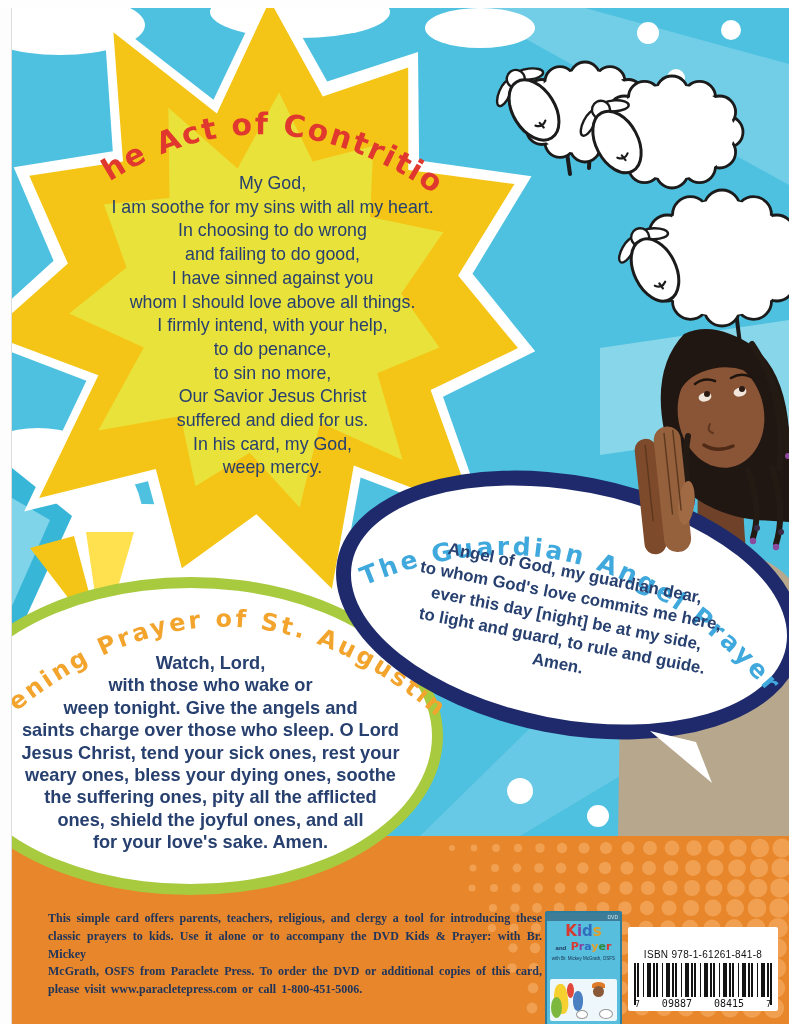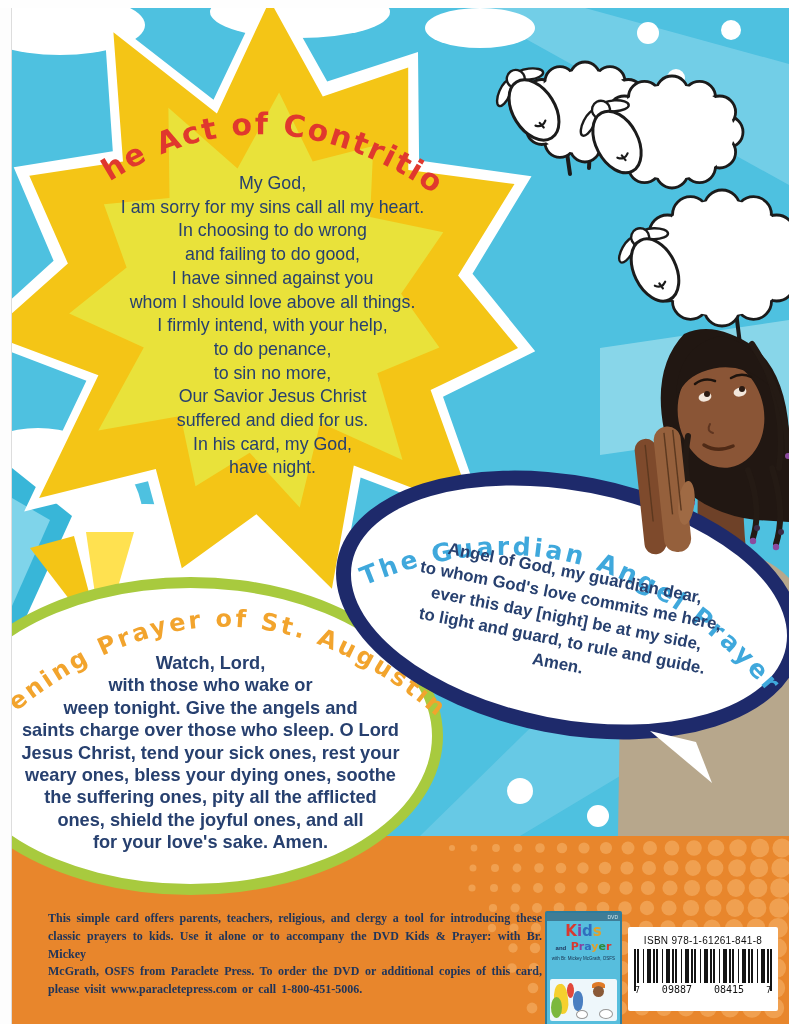--- a/index.html
+++ b/index.html
@@ -57,21 +57,21 @@
   .blob-g{left:1px;top:18px;width:11px;height:21px;background:#7cb83d;border-radius:50%;}
   .blob-r{left:17px;top:4px;width:7px;height:15px;background:#e2483a;border-radius:50%;}
   .blob-b{left:23px;top:12px;width:10px;height:20px;background:#4a7fc1;border-radius:45%;}
   .kid-head{right:13px;top:7px;width:11px;height:11px;background:#8a5a38;border-radius:50%;}
   .kid-hat{right:12px;top:3px;width:13px;height:6px;background:#e07b28;border-radius:50% 50% 0 0;}
   .sheep-a{left:26px;bottom:2px;width:10px;height:7px;background:#fff;border:1px solid #999;border-radius:50%;}
   .sheep-b{right:4px;bottom:2px;width:12px;height:8px;background:#fff;border:1px solid #999;border-radius:50%;}
 
   
   .barcode{position:absolute;left:628px;top:927px;width:150px;height:84px;background:#fff;
-           border-radius:2px;padding:8px 6px 4px;box-sizing:border-box;}
+           border-radius:2px;padding:22px 6px 4px;box-sizing:border-box;}
   .isbn{font-size:10px;color:#111;text-align:center;letter-spacing:.3px;}
   .bars{height:34px;margin-top:3px;position:relative;
         background:repeating-linear-gradient(90deg,#141414 0 2px,#fff 2px 3px,#141414 3px 5px,
           #fff 5px 9px,#141414 9px 10px,#fff 10px 13px,#141414 13px 17px,#fff 17px 19px);}
   .bars::before,.bars::after{content:"";position:absolute;top:0;bottom:-8px;width:2px;background:#141414;}
   .bars::before{left:0;} .bars::after{right:0;}
   .digits{display:flex;justify-content:space-between;font-size:10px;color:#111;margin-top:1px;
           padding:0 1px;font-family:"DejaVu Sans Mono",monospace;}
   .digits .out{font-size:8px;align-self:flex-end;}
 
@@ -351,32 +351,32 @@
   </svg>
 
   <svg class="act-title-svg">
     <defs>
         <path id="actArc" d="M 38 98 Q 200 -8 372 112" fill="none"></path>
       </defs>
     <text class="t-act"><textPath href="#actArc" startOffset="50%" text-anchor="middle">The Act of Contrition</textPath></text>
   </svg>
   <div class="act-lines">
     <div>My God,</div>
-    <div>I am sorry for my sins call all my heart.</div>
+    <div>I am soothe for my sins with all my heart.</div>
     <div>In choosing to do wrong</div>
     <div>and failing to do good,</div>
     <div>I have sinned against you</div>
     <div>whom I should love above all things.</div>
     <div>I firmly intend, with your help,</div>
     <div>to do penance,</div>
     <div>to sin no more,</div>
     <div>Our Savior Jesus Christ</div>
     <div>suffered and died for us.</div>
     <div>In his card, my God,</div>
-    <div>have night.</div>
+    <div>weep mercy.</div>
   </div>
 
   <div class="oval evening">
     <svg class="title-svg">
       <defs>
           <path id="eveArc" d="M 60 150 Q 285 -48 505 145" fill="none"></path>
         </defs>
       <text class="t-eve"><textPath href="#eveArc" startOffset="50%" text-anchor="middle">Evening Prayer of St. Augustine</textPath></text>
     </svg>
     <div class="body">

